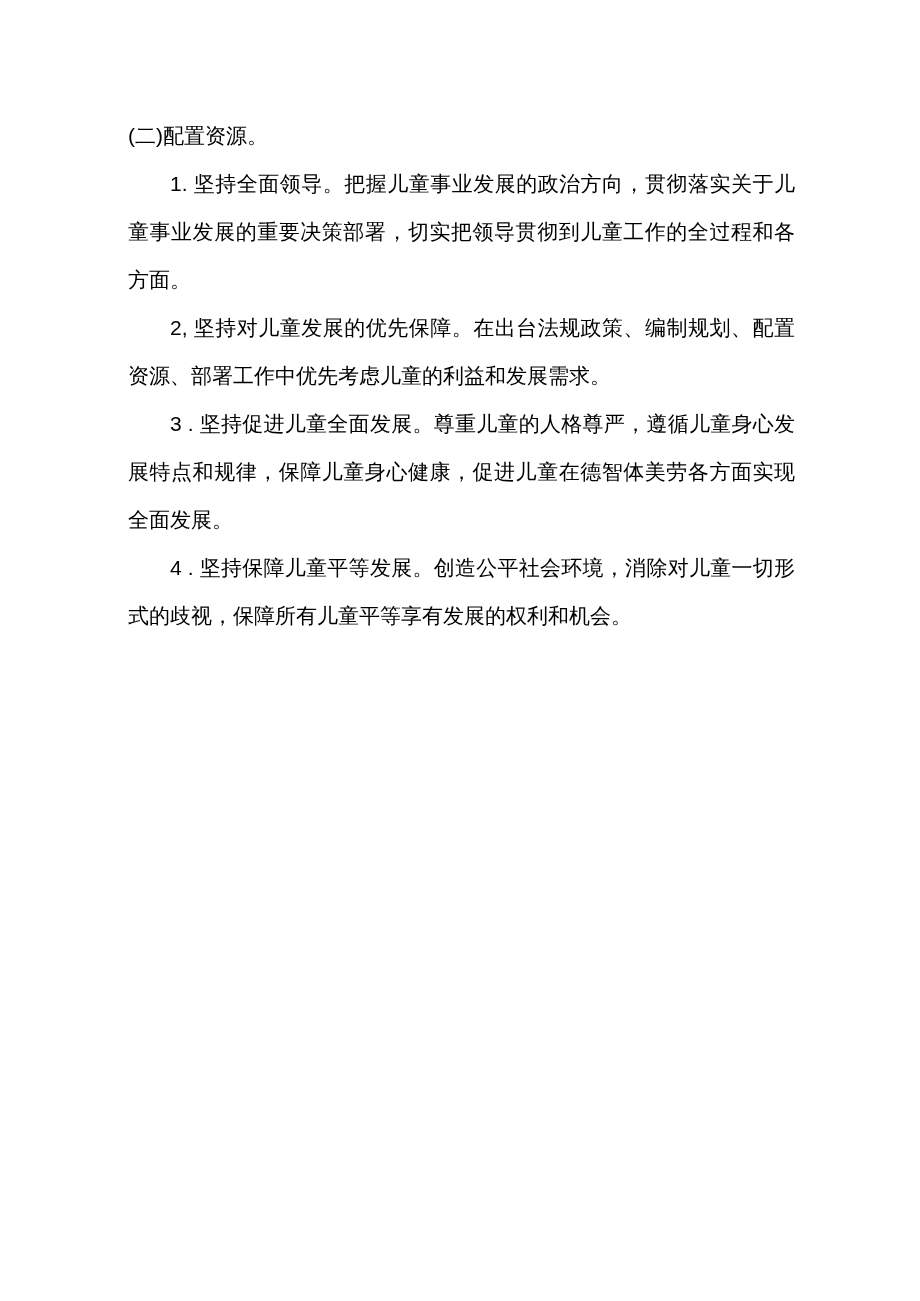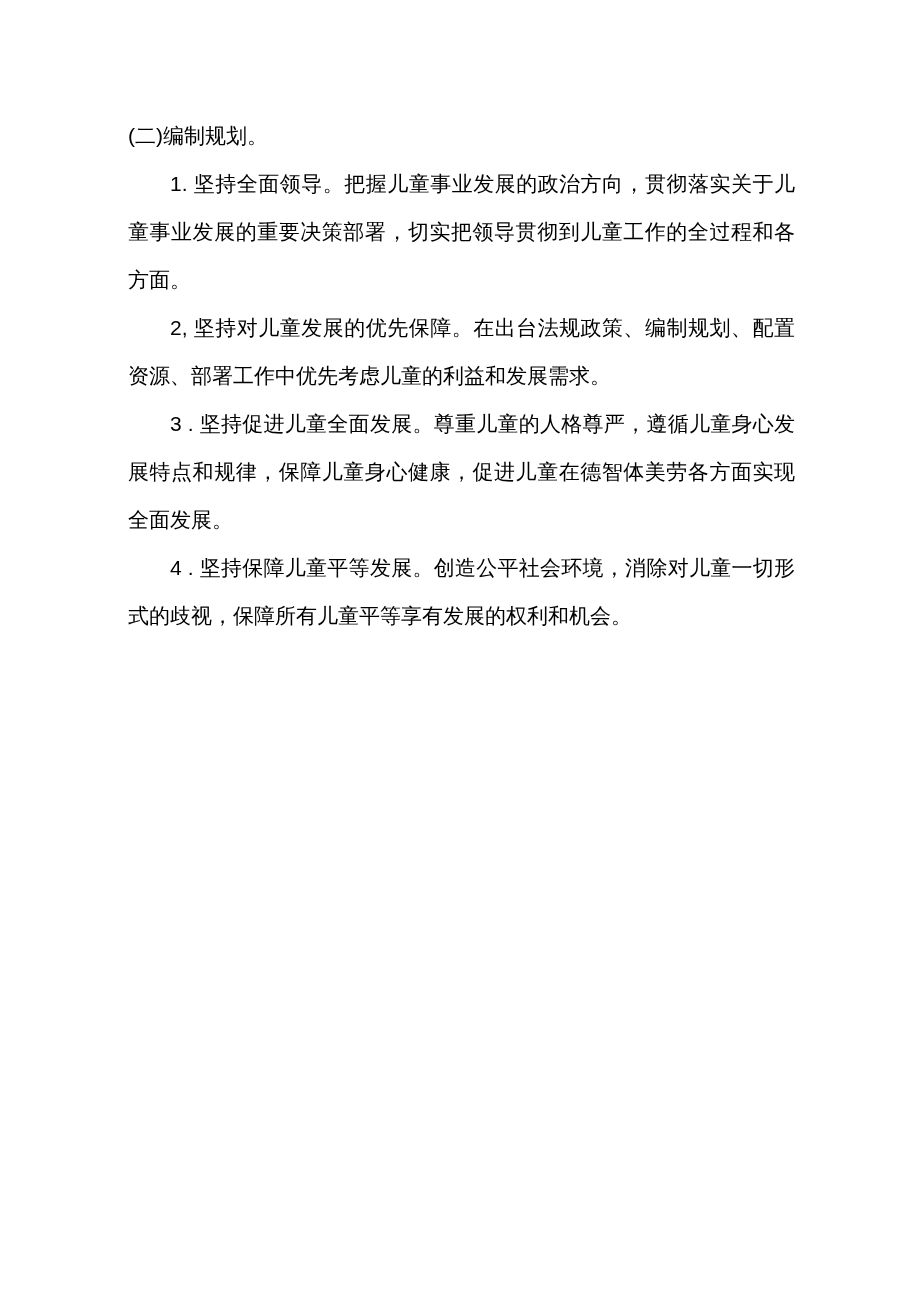--- a/index.html
+++ b/index.html
@@ -49,21 +49,21 @@
   }
 </style>
 </head>
 <body>
 
 <div class="page">
 
 
 
 
-  <h3 class="heading">(二)编制规划。</h3>
+  <h3 class="heading">(二)配置资源。</h3>
 
   <p class="indent">1. 坚持全面领导。把握儿童事业发展的政治方向，贯彻落实关于儿童事业发展的重要决策部署，切实把领导贯彻到儿童工作的全过程和各方面。</p>
 
   <p class="indent gap-before">2, 坚持对儿童发展的优先保障。在出台法规政策、编制规划、配置资源、部署工作中优先考虑儿童的利益和发展需求。</p>
 
   <p class="indent small-gap-before">3 . 坚持促进儿童全面发展。尊重儿童的人格尊严，遵循儿童身心发展特点和规律，保障儿童身心健康，促进儿童在德智体美劳各方面实现全面发展。</p>
 
   <p class="indent med-gap-before">4 . 坚持保障儿童平等发展。创造公平社会环境，消除对儿童一切形式的歧视，保障所有儿童平等享有发展的权利和机会。</p>
 
 </div>

